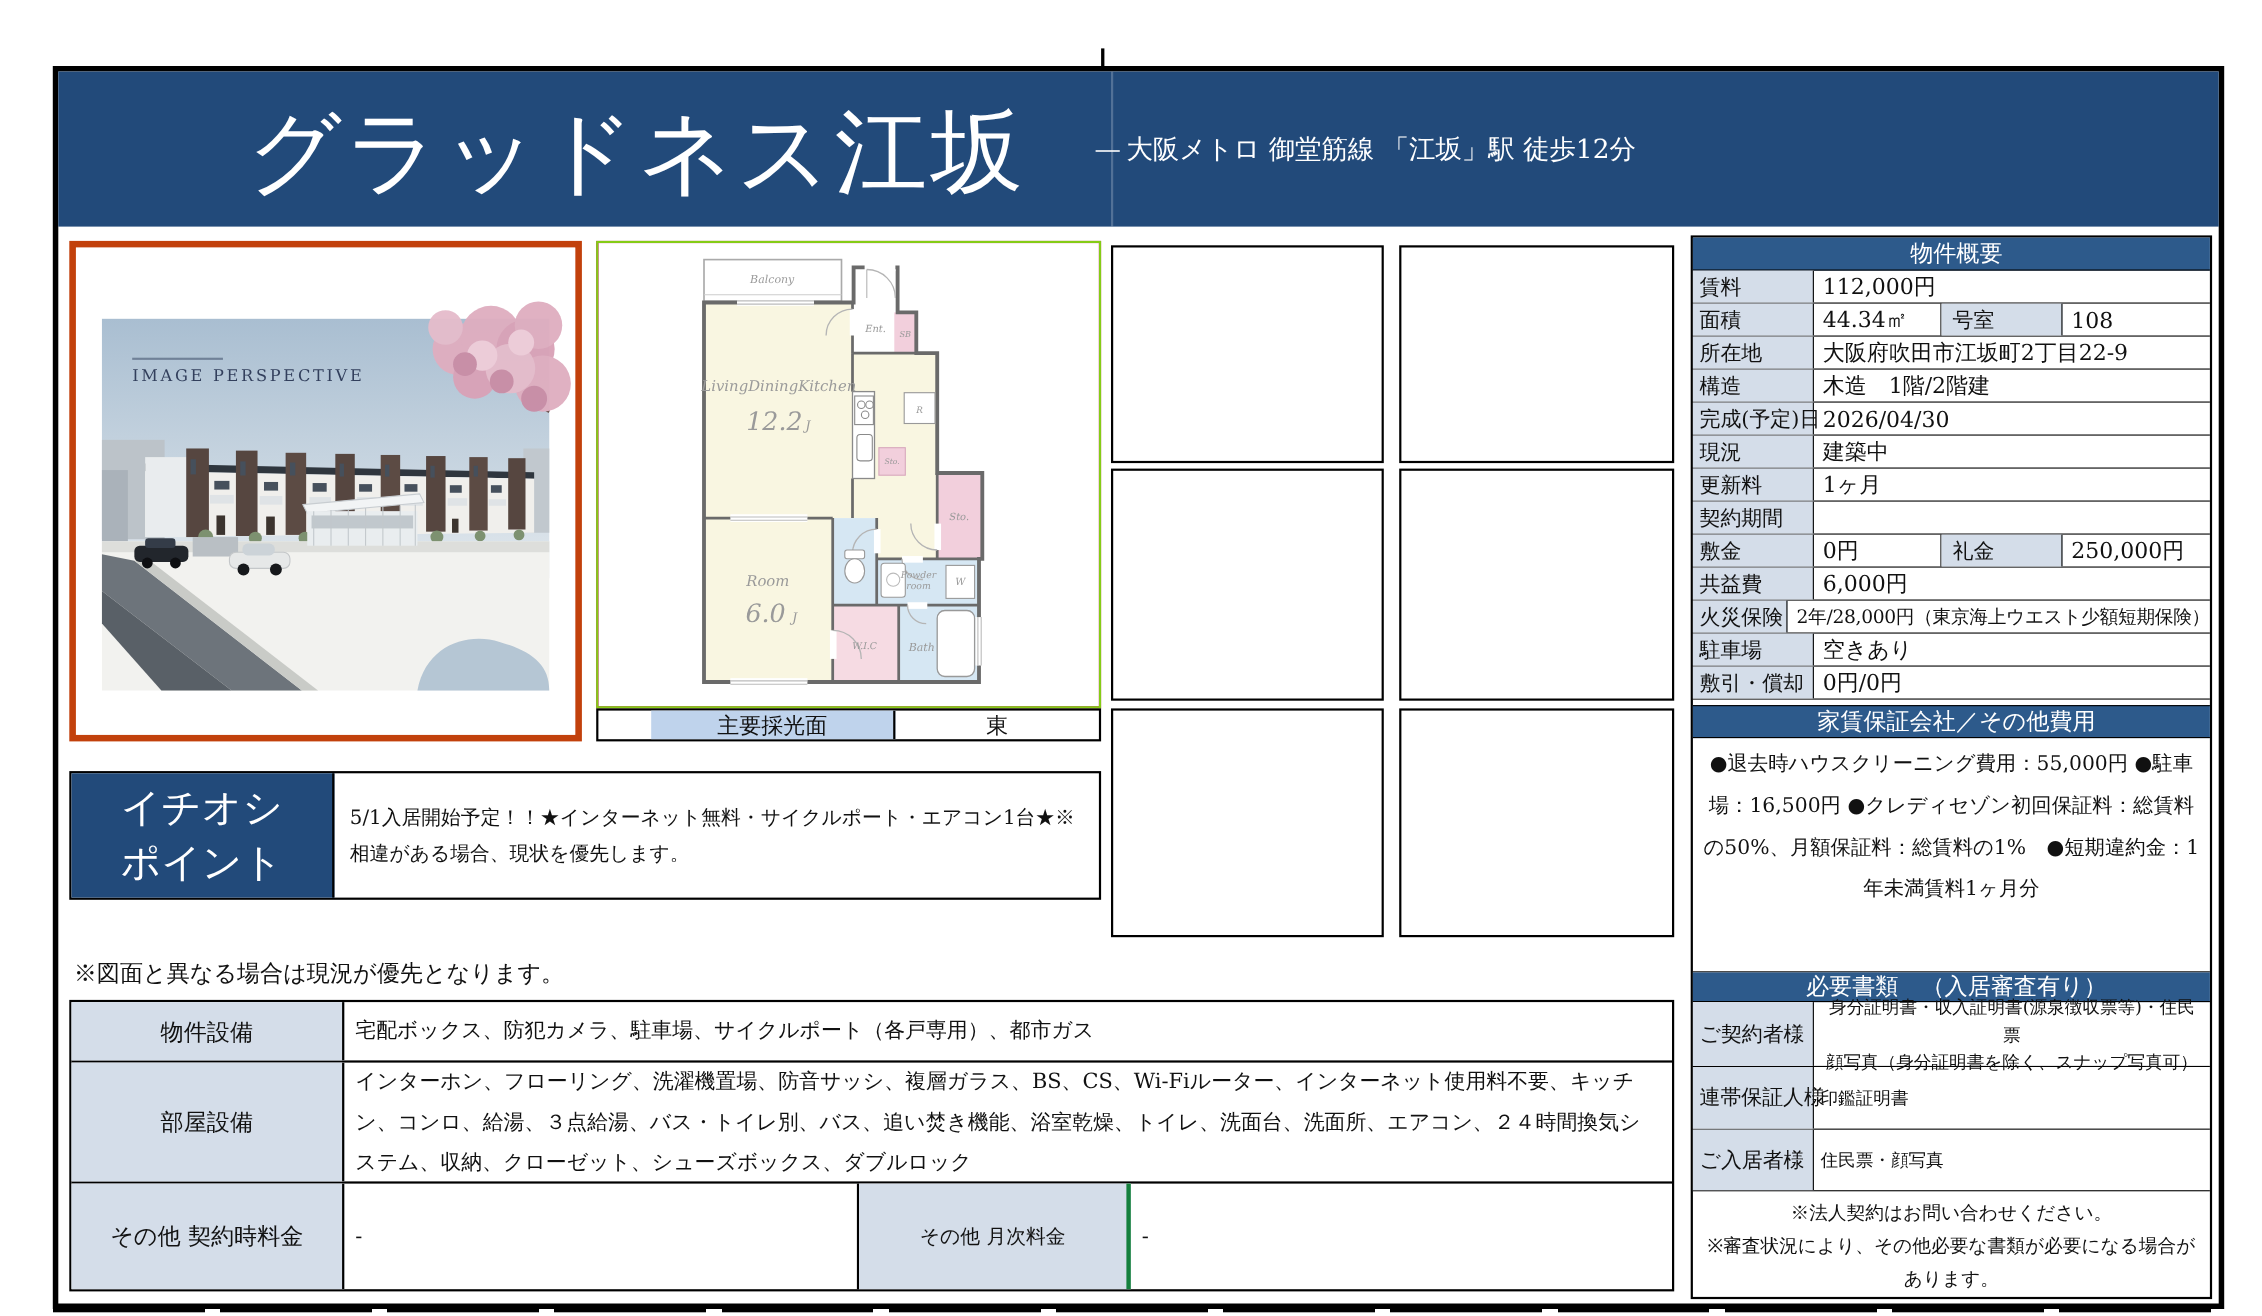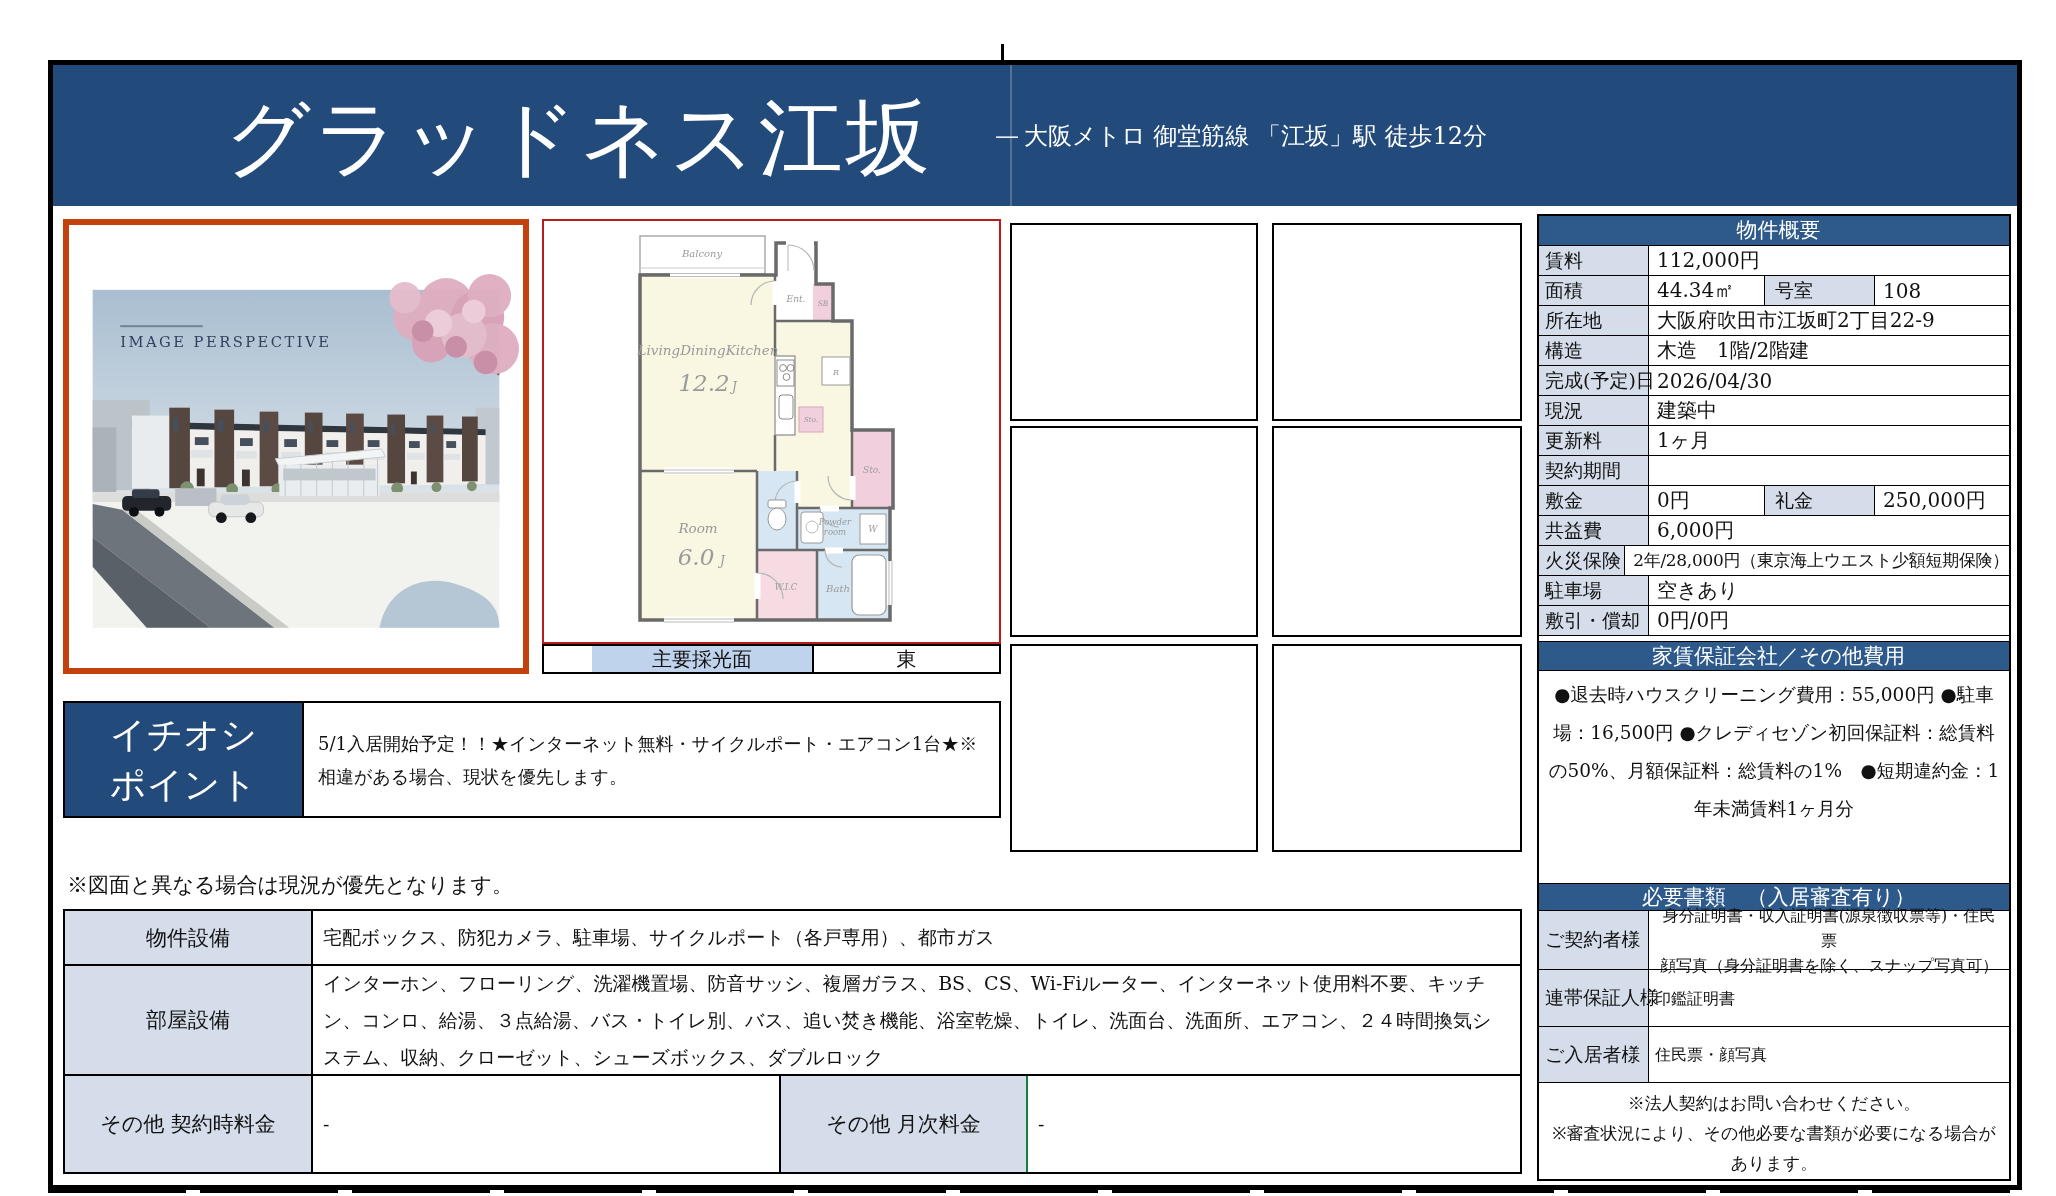--- a/index.html
+++ b/index.html
@@ -28,21 +28,21 @@
     color:#fff; font-size:84px; letter-spacing:3px; white-space:nowrap;
   }
   .station{
     position:absolute; left:942px; top:0; height:141px; display:flex; align-items:center; gap:5px;
     color:#fff; font-size:24px; white-space:nowrap;
   }
   .station .dash{font-size:24px; opacity:.9;}
   
   .photo{position:absolute; left:10px; top:154px; width:466px; height:455px; border:6px solid #c2410c; background:#fff;}
   .photo svg{display:block; width:100%; height:100%;}
-  .plan{position:absolute; left:489px; top:154px; width:459px; height:425px; border:2px solid #b91c1c; background:#be185d;}
+  .plan{position:absolute; left:489px; top:154px; width:459px; height:425px; border:2px solid #84cc16; background:#be185d;}
   .plan svg{display:block; width:100%; height:100%;}
   .light{position:absolute; left:489px; top:579px; width:459px; height:30px; border:2px solid #000; display:flex;}
   .light .lc1{width:222px; background:var(--lightbg); border-right:2px solid #000; display:flex; align-items:center; justify-content:center; font-size:20px;margin-left:48px;}
   .light .lc2{flex:1; display:flex; align-items:center; justify-content:center; font-size:20px;}
   .ph-box{position:absolute; border:2px solid #000; background:#fff;}
   
   .panel{position:absolute; left:1484px; top:149px; width:474px; border:2px solid #000; background:#fff;text-align:center;}
   .sec{height:30px; background:var(--section); color:#fff; font-size:21px; line-height:29px; padding-left:9px; border-bottom:1px solid #000; white-space:nowrap;}
   .prow{display:flex; height:30px; border-bottom:1px solid #000;}
   .pl{width:110px; background:var(--labelbg); border-right:1px solid #000; font-size:19px; display:flex; align-items:center; padding-left:6px; white-space:nowrap;}
@@ -65,21 +65,21 @@
   .pk-b{flex:1; display:flex; align-items:center; font-size:18px; line-height:33px; padding:4px 14px;}
   .plannote{position:absolute; left:14px; top:806px; font-size:21px;}
   
   .equip{position:absolute; left:10px; top:844px; width:1459px; border:2px solid #000;}
   .erow{display:flex; border-bottom:2px solid #000;}
   .erow:last-child{border-bottom:none;}
   .el{width:248px; background:var(--labelbg); border-right:2px solid #000; display:flex; align-items:center; justify-content:center; font-size:21px; text-align:center;}
   .ev{flex:1; display:flex; align-items:center; font-size:19px; line-height:37px; padding:4px 10px;}
   .e1{height:55px;} .e2{height:110px;} .e3{height:96px;}
   .ev1{width:468px; border-right:2px solid #000; display:flex; align-items:center; font-size:19px; padding:4px 10px;}
-  .el2{width:247px; background:var(--labelbg); border-right:2px solid #15803d; display:flex; align-items:center; justify-content:center; font-size:21px;}
+  .el2{width:247px; background:var(--labelbg); border-right:4px solid #15803d; display:flex; align-items:center; justify-content:center; font-size:18px;}
   .ev2{flex:1; display:flex; align-items:center; font-size:19px; padding:4px 10px;}
   
   .fp-label{font-family:"DejaVu Serif","Liberation Serif",serif; font-style:italic; fill:#9a9a9a;}
 </style>
 </head>
 <body>
 
 <div class="crop-tick" style="left:1001px; top:44px; width:3px; height:16px;"></div>
 <div class="bottom-dashes"></div>
 

